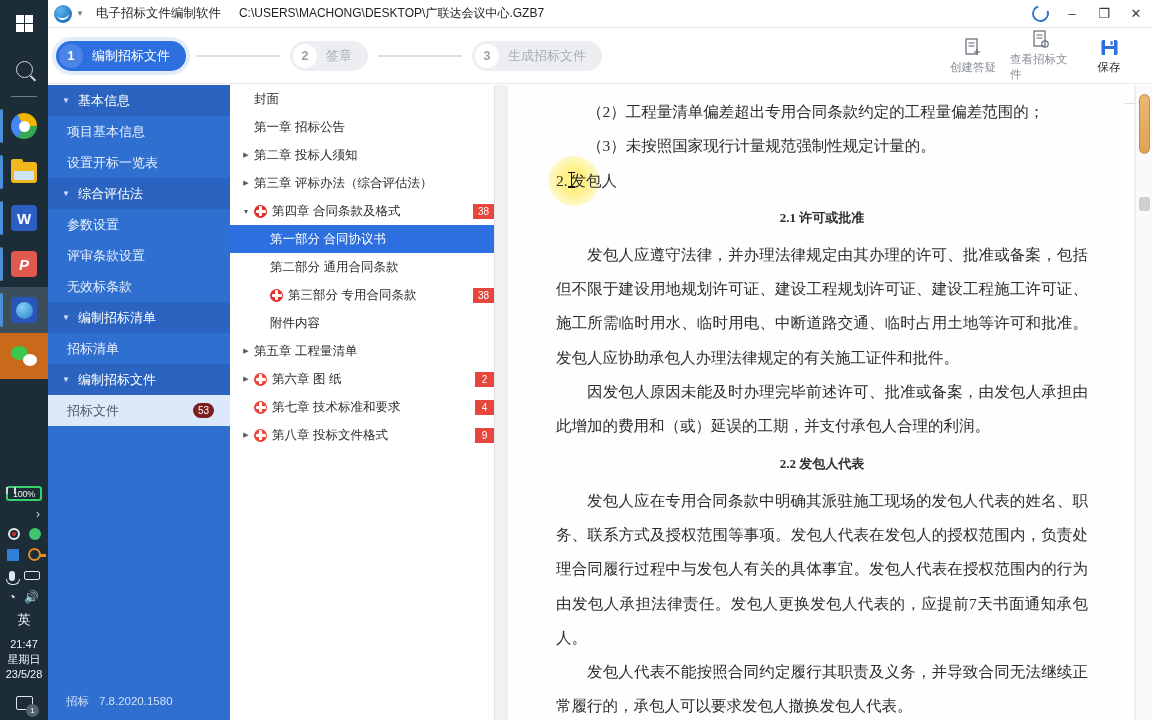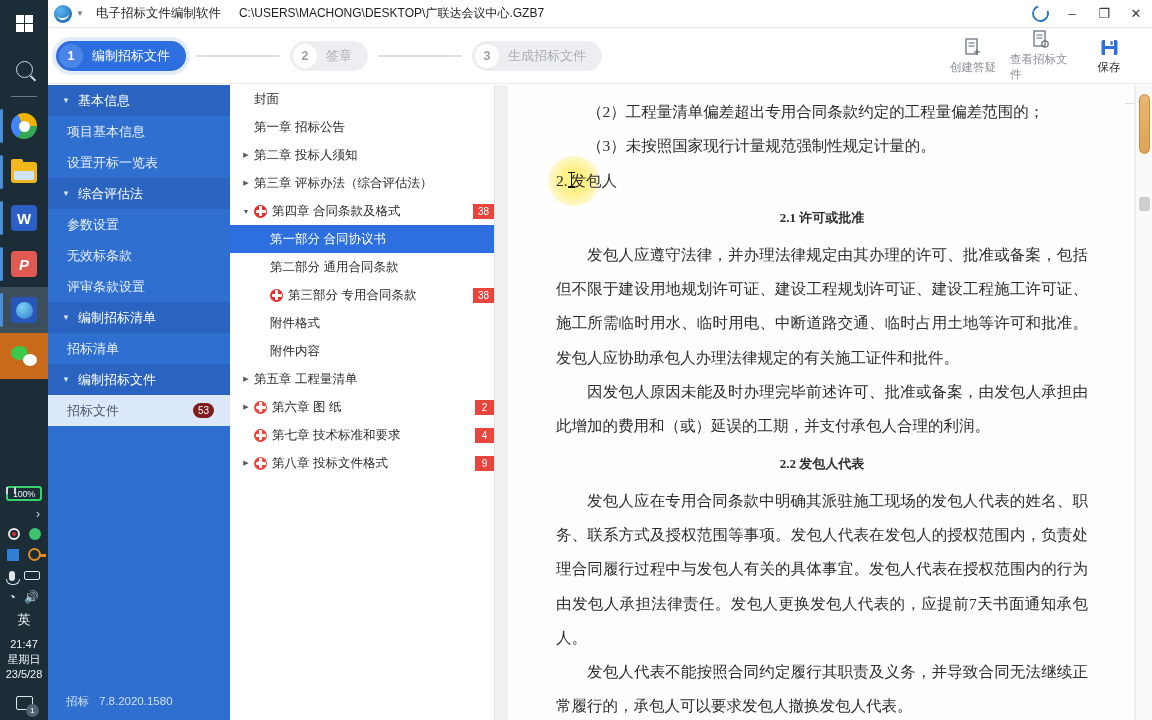--- a/index.html
+++ b/index.html
@@ -366,24 +366,24 @@
           <span>设置开标一览表</span>
         </div>
         <div class="nav-group">
           <span class="caret">▼</span>
           <span>综合评估法</span>
         </div>
         <div class="nav-item">
           <span>参数设置</span>
         </div>
         <div class="nav-item">
+          <span>评审条款设置</span>
+        </div>
+        <div class="nav-item">
           <span>无效标条款</span>
-        </div>
-        <div class="nav-item">
-          <span>评审条款设置</span>
         </div>
         <div class="nav-group">
           <span class="caret">▼</span>
           <span>编制招标清单</span>
         </div>
         <div class="nav-item">
           <span>招标清单</span>
         </div>
         <div class="nav-group">
           <span class="caret">▼</span>
@@ -424,23 +424,20 @@
         <div class="trow ind2 sel">
           <span class="tlabel">第一部分 合同协议书</span>
         </div>
         <div class="trow ind2">
           <span class="tlabel">第二部分 通用合同条款</span>
         </div>
         <div class="trow ind2">
           <span class="errico"></span>
           <span class="tlabel">第三部分 专用合同条款</span>
           <span class="tbadge">38</span>
-        </div>
-        <div class="trow ind2">
-          <span class="tlabel">附件格式</span>
         </div>
         <div class="trow ind2">
           <span class="tlabel">附件内容</span>
         </div>
         <div class="trow ind0">
           <span class="arrow">▶</span>
           <span class="tlabel">第五章 工程量清单</span>
         </div>
         <div class="trow ind0">
           <span class="arrow">▶</span>

